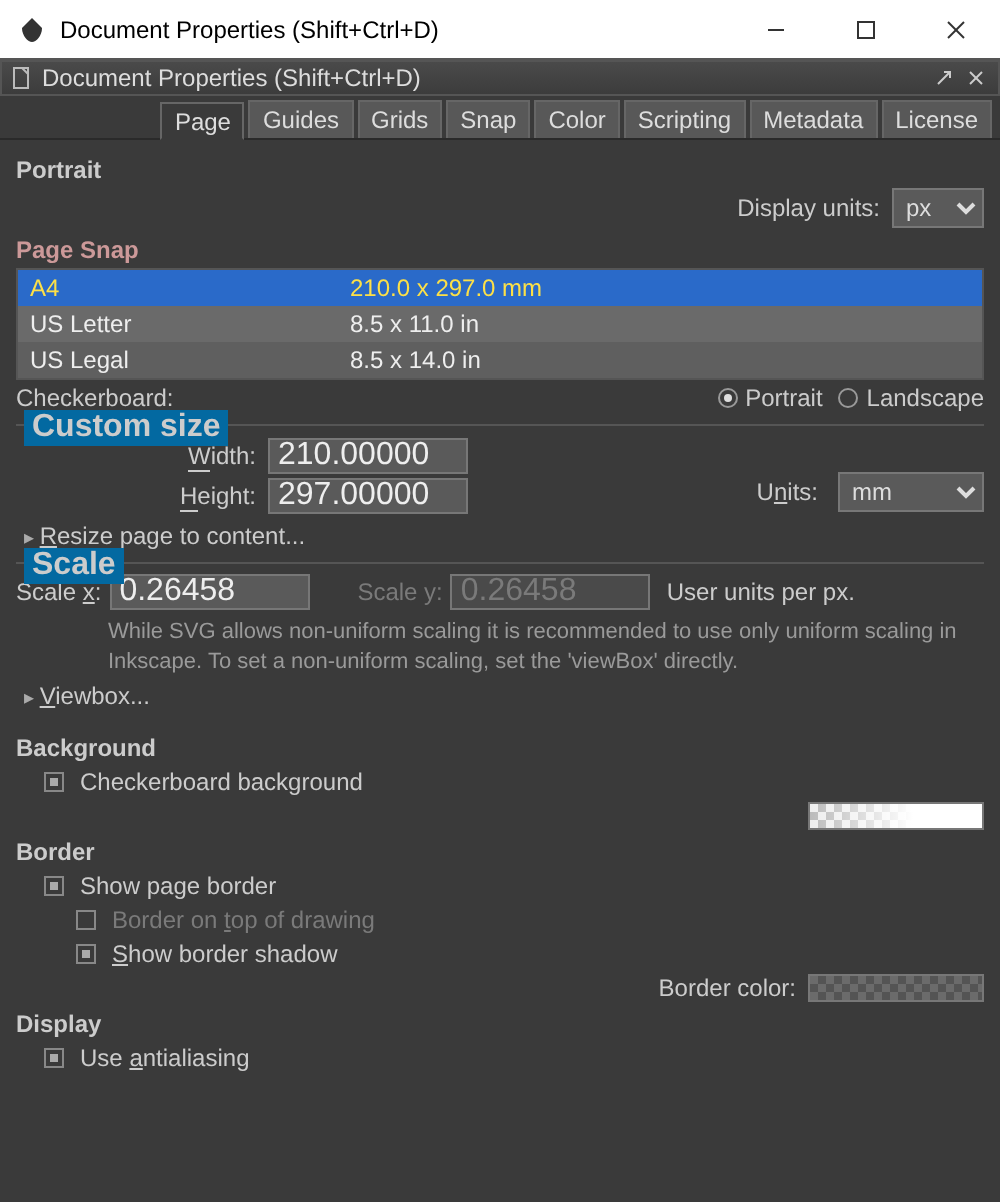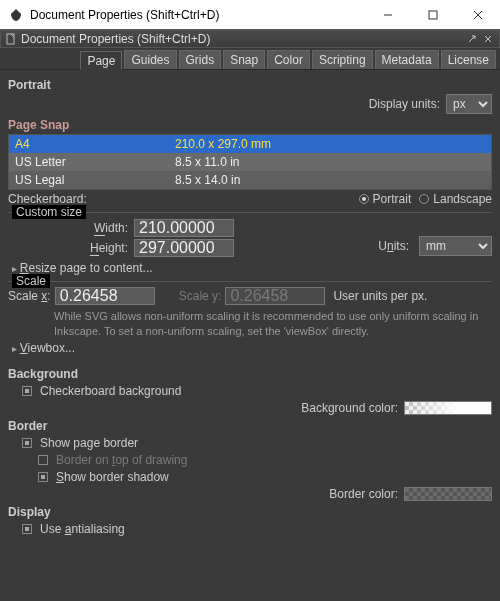--- a/index.html
+++ b/index.html
@@ -53,21 +53,21 @@
   .field-group { display:grid; grid-template-columns: 100px 110px; gap:2px 6px; margin:2px 0 2px 20px;}
   .field-group .flabel { text-align:right; color:#ccc; padding-top:2px;}
   .field-group .flabel .ul { border-bottom:1px solid #ccc; }
   input.num { width:100px; height:18px; background:#5a5a5a; color:#eee; border:1px solid #777; padding:0 4px; font-size:16px;}
   input.num:disabled { color:#7a7a7a; background:#4a4a4a;}
 
   .expander { color:#ccc; font-size:12px; margin:2px 0 2px 4px; cursor:default;}
   .expander::before { content:"▸ "; color:#aaa; font-size:10px;}
 
   .fieldset { border-top:1px solid #555; margin-top:6px; padding-top:2px; position:relative; }
-  .fieldset .legend { position:absolute; top:-8px; left:4px; background:#000000; padding:0 4px; color:#ccc; font-size:12px;}
+  .fieldset .legend { position:absolute; top:-8px; left:4px; background:#0369a1; padding:0 4px; color:#ccc; font-size:16px;font-weight:bold;}
 
   .rowtight { display:flex; align-items:center; gap:4px; margin:3px 0;}
 
   .helptext { color:#9a9a9a; font-size:11px; line-height:1.35; margin:4px 0 2px 46px; }
 
   .chk { width:10px; height:10px; border:1px solid #888; display:inline-block; position:relative; margin-right:4px;}
   .chk.indet::after { content:""; position:absolute; inset:2px; background:#aaa; }
 
   .color-swatch { width:88px; height:14px; border:1px solid #777; background: repeating-conic-gradient(#bbb 0% 25%, #eee 0% 50%) 0 0/8px 8px; position:relative;}
   .color-swatch .overlay { position:absolute; inset:0; }
@@ -214,21 +214,20 @@
 
   <div style="height:6px"></div>
 
   <div class="section-title">Background</div>
   <div class="rowtight indent1">
     <span class="chk indet"></span>
     <span class="label">Checkerboard background</span>
   </div>
   <div class="row">
     <span class="spacer"></span>
-    <span class="right-label">Background color:</span>
     <span class="color-swatch">
         <span class="overlay white"></span>
       </span>
   </div>
 
   <div class="section-title">Border</div>
   <div class="rowtight indent1">
     <span class="chk indet"></span>
     <span class="label">Show pa<span style="text-decoration:underline">g</span>e border</span>
   </div>

